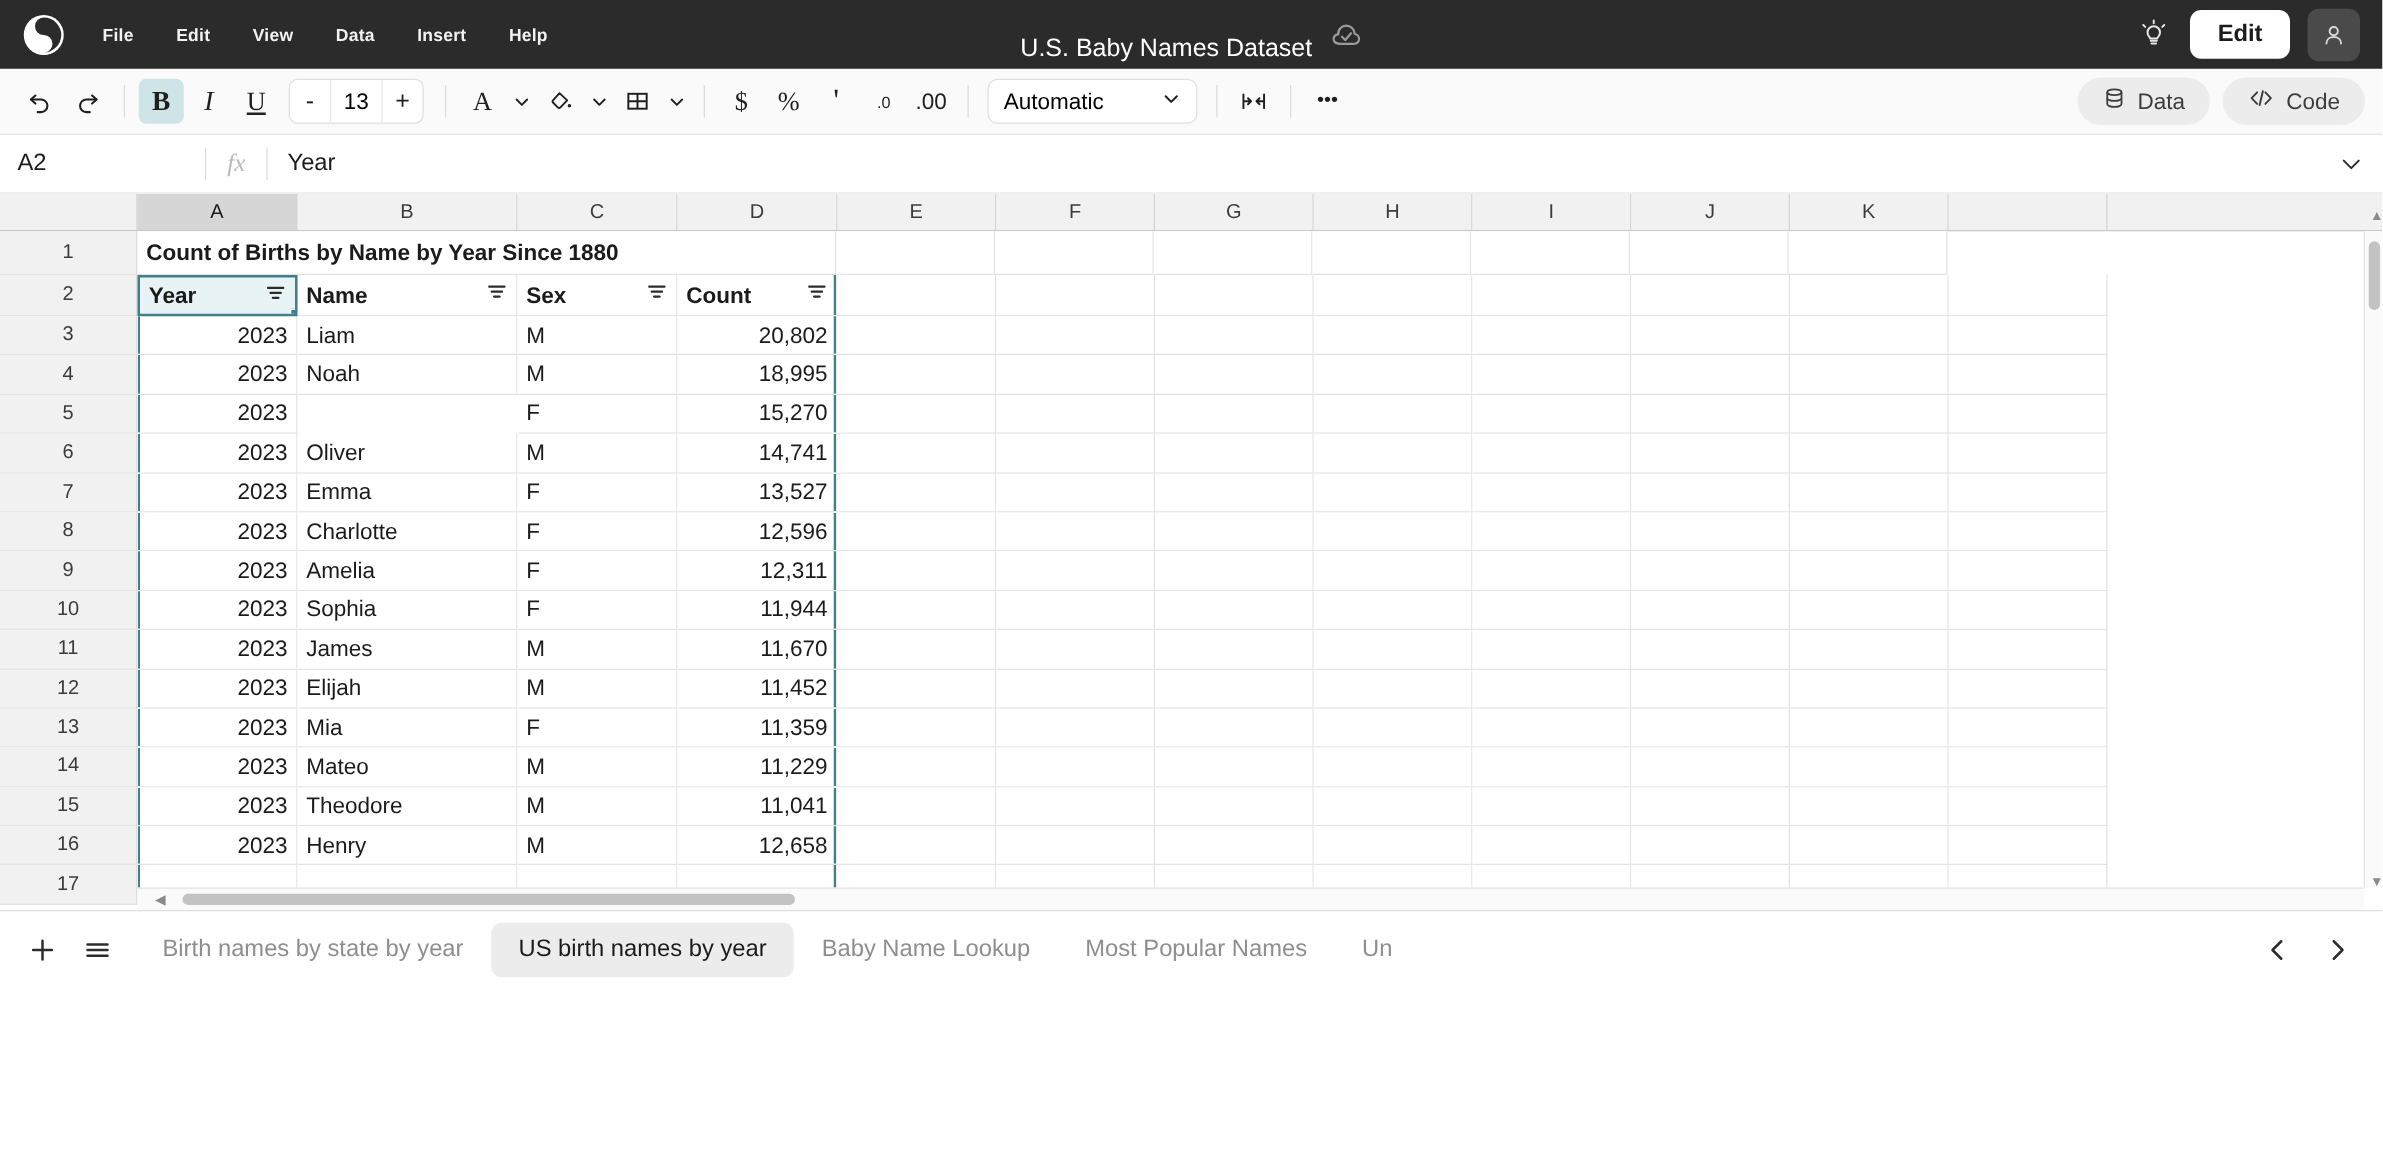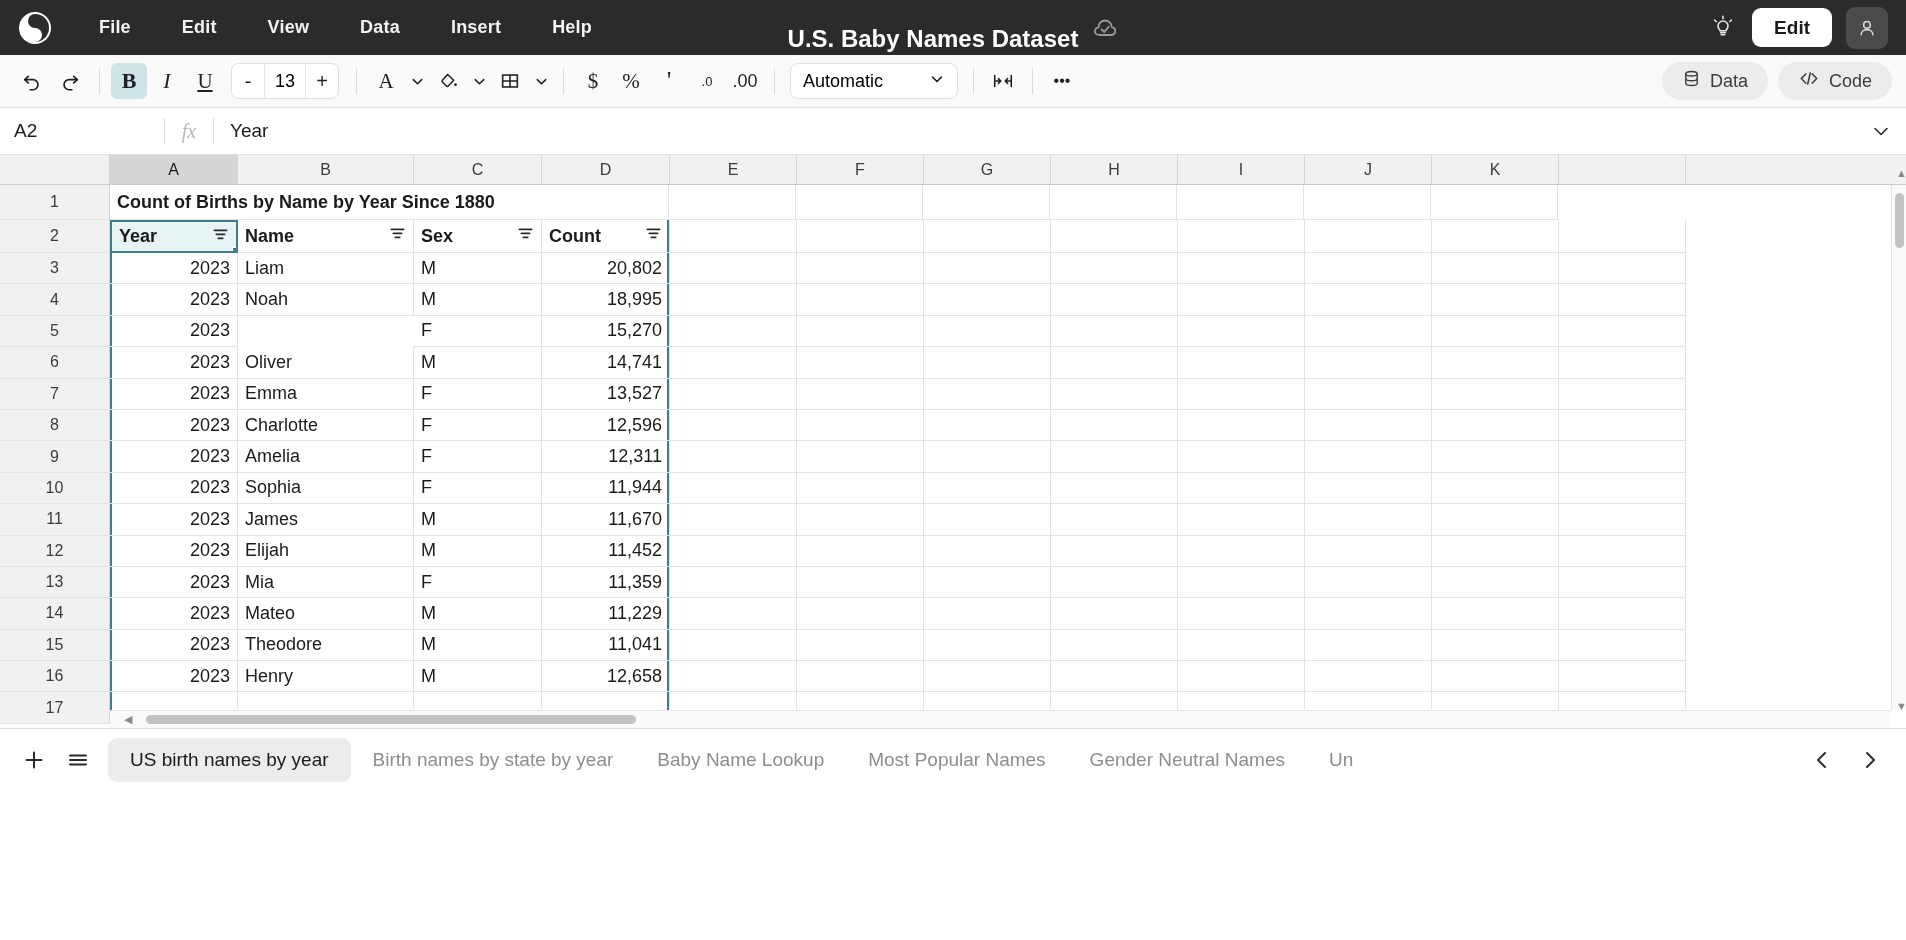--- a/index.html
+++ b/index.html
@@ -11,28 +11,28 @@
   }
 
   
   .header {
     height: 55px; background: #2b2b2b; display: flex; align-items: center;
     padding: 0 18px; position: relative;
   }
   .logo { width: 34px; height: 34px; flex: 0 0 34px; margin-right: 28px; }
   .menubar { display: flex; align-items: center; gap: 30px; }
   .menu-item {
-    color: #f2f2f2; font-size: 18px; font-weight: bold; cursor: pointer;
-    padding: 4px 2px; letter-spacing: .2px; margin-left: 17px;
+    color: #f2f2f2; font-size: 14px; font-weight: bold; cursor: pointer;
+    padding: 4px 2px; letter-spacing: .2px;
   }
   .doc-title-wrap {
     position: absolute; left: 0; right: 0; display: flex; align-items: center;
     justify-content: center; gap: 14px; pointer-events: none;
   }
-  .doc-title { color: #ffffff; font-size: 24px; font-weight: bold; margin-top: 23px; }
+  .doc-title { color: #ffffff; font-size: 20px; font-weight: normal; margin-top: 23px; }
   .sync-icon { width: 26px; height: 26px; pointer-events: auto; }
   .header-right {
     margin-left: auto; display: flex; align-items: center; gap: 14px;
     position: relative; z-index: 2;
   }
   .bulb-btn { width: 30px; height: 30px; cursor: pointer; }
   .share-btn {
     background: #ffffff; color: #1c1c1c; font-size: 19px; font-weight: bold;
     border-radius: 9px; padding: 10px 22px; cursor: pointer; line-height: 1;
   }
@@ -688,25 +688,24 @@
     <svg viewBox="0 0 24 24" width="24" height="24">
         <path d="M12 4.5 v15 M4.5 12 h15" stroke="#2c2c2c" stroke-width="2" stroke-linecap="round"></path>
       </svg>
   </div>
   <div class="sb-icon-btn">
     <svg viewBox="0 0 24 24" width="24" height="24">
         <path d="M4 7.5 h16 M4 12 h16 M4 16.5 h16" stroke="#2c2c2c" stroke-width="2" stroke-linecap="round"></path>
       </svg>
   </div>
   <div class="tabs" id="sheet-tabs">
+      <div class="tab">Birth names by state by year</div>
       <div class="tab active">US birth names by year</div>
-      <div class="tab">Birth names by state by year</div>
       <div class="tab">Baby Name Lookup</div>
       <div class="tab">Most Popular Names</div>
-      <div class="tab">Gender Neutral Names</div>
       <div class="tab">Un</div>
     </div>
   <div class="tabs-nav">
     <div class="nav-btn">
       <svg viewBox="0 0 24 24" width="24" height="24">
           <path d="M15 5 L8 12 L15 19" fill="none" stroke="#2c2c2c" stroke-width="2" stroke-linecap="round" stroke-linejoin="round"></path>
         </svg>
     </div>
     <div class="nav-btn">
       <svg viewBox="0 0 24 24" width="24" height="24">

